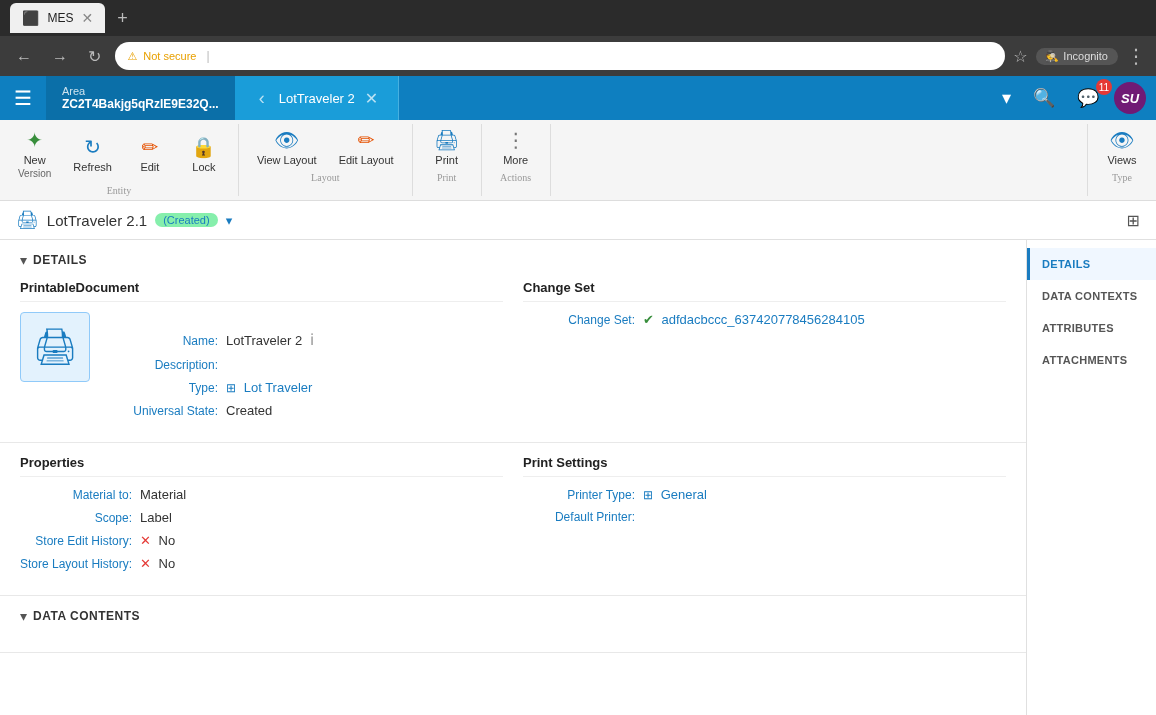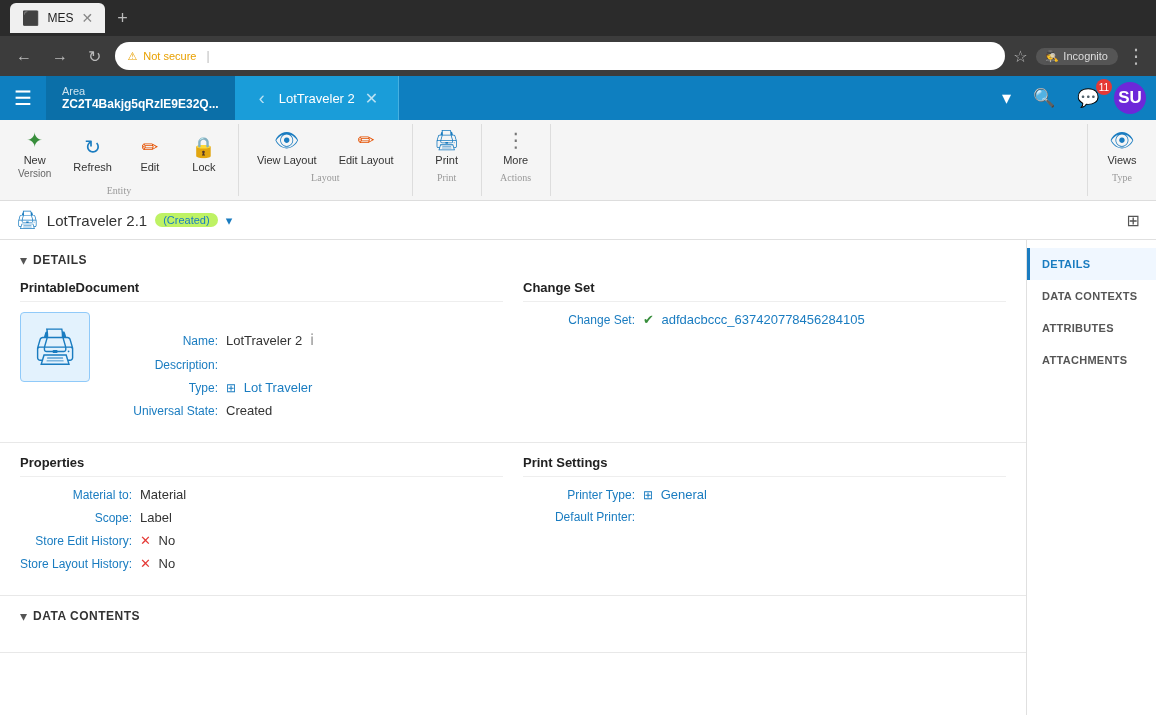--- a/index.html
+++ b/index.html
@@ -31,41 +31,41 @@
     .area-value { font-size: 12px; font-weight: bold; }
     .tab-section { display: flex; align-items: stretch; flex: 1; }
     .app-tab { background: #1a9dd9; color: #fff; padding: 0 20px; display: flex; align-items: center; gap: 10px; cursor: pointer; position: relative; border-right: 1px solid rgba(255,255,255,0.2); }
     .app-tab .tab-nav { color: rgba(255,255,255,0.7); font-size: 18px; cursor: pointer; padding: 0 4px; }
     .app-tab-title { font-size: 13px; font-weight: 500; }
     .app-tab-close { color: rgba(255,255,255,0.7); font-size: 16px; cursor: pointer; }
     .header-actions { display: flex; align-items: center; gap: 6px; padding: 0 10px; margin-left: auto; }
     .header-icon-btn { color: #fff; background: none; border: none; cursor: pointer; font-size: 18px; padding: 4px 8px; border-radius: 4px; display: flex; align-items: center; }
     .notification-badge { position: relative; display: inline-block; }
     .badge { position: absolute; top: -4px; right: -4px; background: #e53935; color: #fff; border-radius: 50%; width: 16px; height: 16px; font-size: 10px; display: flex; align-items: center; justify-content: center; }
-    .avatar-btn { background: #6d28d9; color: #fff; border: none; border-radius: 50%; width: 32px; height: 32px; font-size: 17px; font-weight: bold; cursor: pointer; display: flex; align-items: center; justify-content: center; }
+    .avatar-btn { background: #701a75; color: #fff; border: none; border-radius: 50%; width: 32px; height: 32px; font-size: 13px; font-weight: bold; cursor: pointer; display: flex; align-items: center; justify-content: center; font-style: italic; }
 
     
     .toolbar { background: #f5f5f5; border-bottom: 1px solid #ddd; display: flex; align-items: stretch; padding: 4px 0; }
     .toolbar-group { display: flex; align-items: stretch; padding: 0 8px; border-right: 1px solid #ddd; gap: 2px; }
     .toolbar-group:last-child { border-right: none; }
     .toolbar-group-label { font-size: 10px; color: #999; text-align: center; margin-top: 2px; font-family: Liberation Serif, serif; }
     .toolbar-btn { display: flex; flex-direction: column; align-items: center; justify-content: center; padding: 4px 10px; min-width: 52px; cursor: pointer; border-radius: 4px; background: none; border: none; color: #333; gap: 2px; }
     .toolbar-btn .icon { font-size: 20px; color: #1a7cc0; }
     .toolbar-btn .icon.green { color: #388e3c; }
     .toolbar-btn .icon.orange { color: #e65100; }
     .toolbar-btn .icon.gray { color: #757575; }
     .toolbar-btn .label { font-size: 11px; color: #333; white-space: nowrap; }
     .toolbar-btn .sublabel { font-size: 10px; color: #666; }
 
     
     .page-header { padding: 8px 16px; border-bottom: 1px solid #e0e0e0; display: flex; align-items: center; justify-content: space-between; background: #fff; }
     .page-title-row { display: flex; align-items: center; gap: 8px; }
     .printer-icon { color: #1a7cc0; font-size: 18px; }
     .page-title { font-size: 15px; color: #333; font-weight: 500; }
-    .page-badge { background: #bef264; color: #1a7cc0; border-radius: 10px; padding: 1px 8px; font-size: 11px; }
+    .page-badge { background: #86efac; color: #1a7cc0; border-radius: 10px; padding: 1px 8px; font-size: 11px; }
     .dropdown-arrow { color: #1a7cc0; cursor: pointer; }
     .page-action { color: #555; cursor: pointer; font-size: 16px; }
 
     
     .main-layout { display: flex; height: calc(715px - 36px - 40px - 44px - 68px - 36px); overflow: hidden; }
     .content-area { flex: 1; overflow-y: auto; padding: 0; }
     .right-sidebar { width: 130px; background: #fff; border-left: 1px solid #e0e0e0; padding-top: 8px; }
 
     
     .section { padding: 12px 20px 16px; border-bottom: 1px solid #e8e8e8; }

